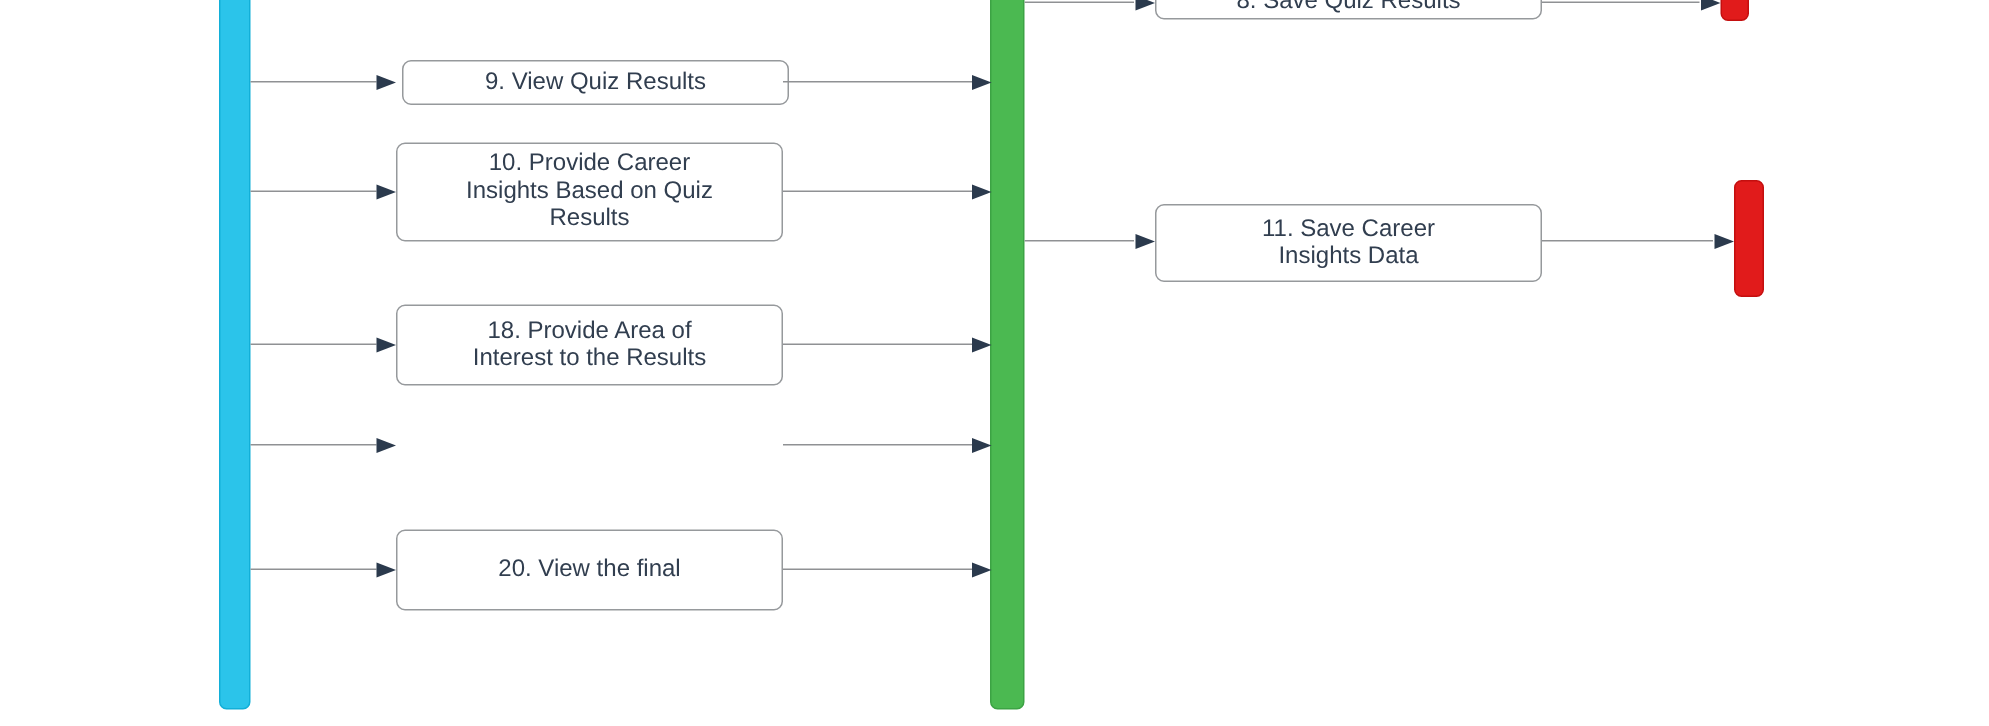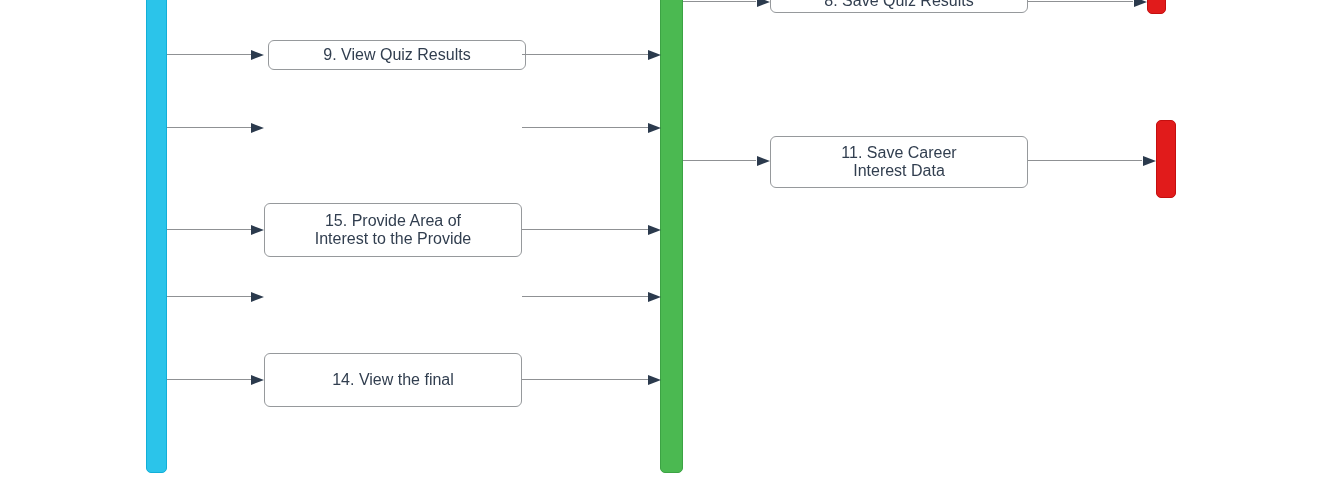--- a/index.html
+++ b/index.html
@@ -76,47 +76,52 @@
   <div class="hline" style="left:167px; top:54px; width:84px;"></div>
   <div class="arrow" style="left:251px; top:50px;"></div>
   <div class="mbox" style="left:268px; top:40px; width:258px; height:30px;">
     <span class="ln">9. View Quiz Results</span>
   </div>
   <div class="hline" style="left:522px; top:54px; width:126px;"></div>
   <div class="arrow" style="left:648px; top:50px;"></div>
 
   <div class="hline" style="left:167px; top:127px; width:84px;"></div>
   <div class="arrow" style="left:251px; top:123px;"></div>
+  <div class="mbox" style="left:264px; top:95px; width:258px; height:66px;">
+    <span class="ln">10. Provide Career</span>
+    <span class="ln">Insights Based on Quiz</span>
+    <span class="ln">Results</span>
+  </div>
   <div class="hline" style="left:522px; top:127px; width:126px;"></div>
   <div class="arrow" style="left:648px; top:123px;"></div>
 
   <div class="hline" style="left:683px; top:160px; width:73px;"></div>
   <div class="arrow" style="left:757px; top:156px;"></div>
   <div class="mbox" style="left:770px; top:136px; width:258px; height:52px;align-items:center;">
     <span class="ln">11. Save Career</span>
-    <span class="ln">Interest Data</span>
+    <span class="ln">Insights Data</span>
   </div>
   <div class="hline" style="left:1028px; top:160px; width:114px;"></div>
   <div class="arrow" style="left:1143px; top:156px;"></div>
 
   <div class="hline" style="left:167px; top:229px; width:84px;"></div>
   <div class="arrow" style="left:251px; top:225px;"></div>
   <div class="mbox" style="left:264px; top:203px; width:258px; height:54px;">
-    <span class="ln">15. Provide Area of</span>
-    <span class="ln">Interest to the Provide</span>
+    <span class="ln">18. Provide Area of</span>
+    <span class="ln">Interest to the Results</span>
   </div>
   <div class="hline" style="left:522px; top:229px; width:126px;"></div>
   <div class="arrow" style="left:648px; top:225px;"></div>
 
   <div class="hline" style="left:167px; top:296px; width:84px;"></div>
   <div class="arrow" style="left:251px; top:292px;"></div>
   <div class="hline" style="left:522px; top:296px; width:126px;"></div>
   <div class="arrow" style="left:648px; top:292px;"></div>
 
   <div class="hline" style="left:167px; top:379px; width:84px;"></div>
   <div class="arrow" style="left:251px; top:375px;"></div>
   <div class="mbox" style="left:264px; top:353px; width:258px; height:54px;">
-    <span class="ln">14. View the final</span>
+    <span class="ln">20. View the final</span>
   </div>
   <div class="hline" style="left:522px; top:379px; width:126px;"></div>
   <div class="arrow" style="left:648px; top:375px;"></div>
 
 </div>
 
 </body></html>

